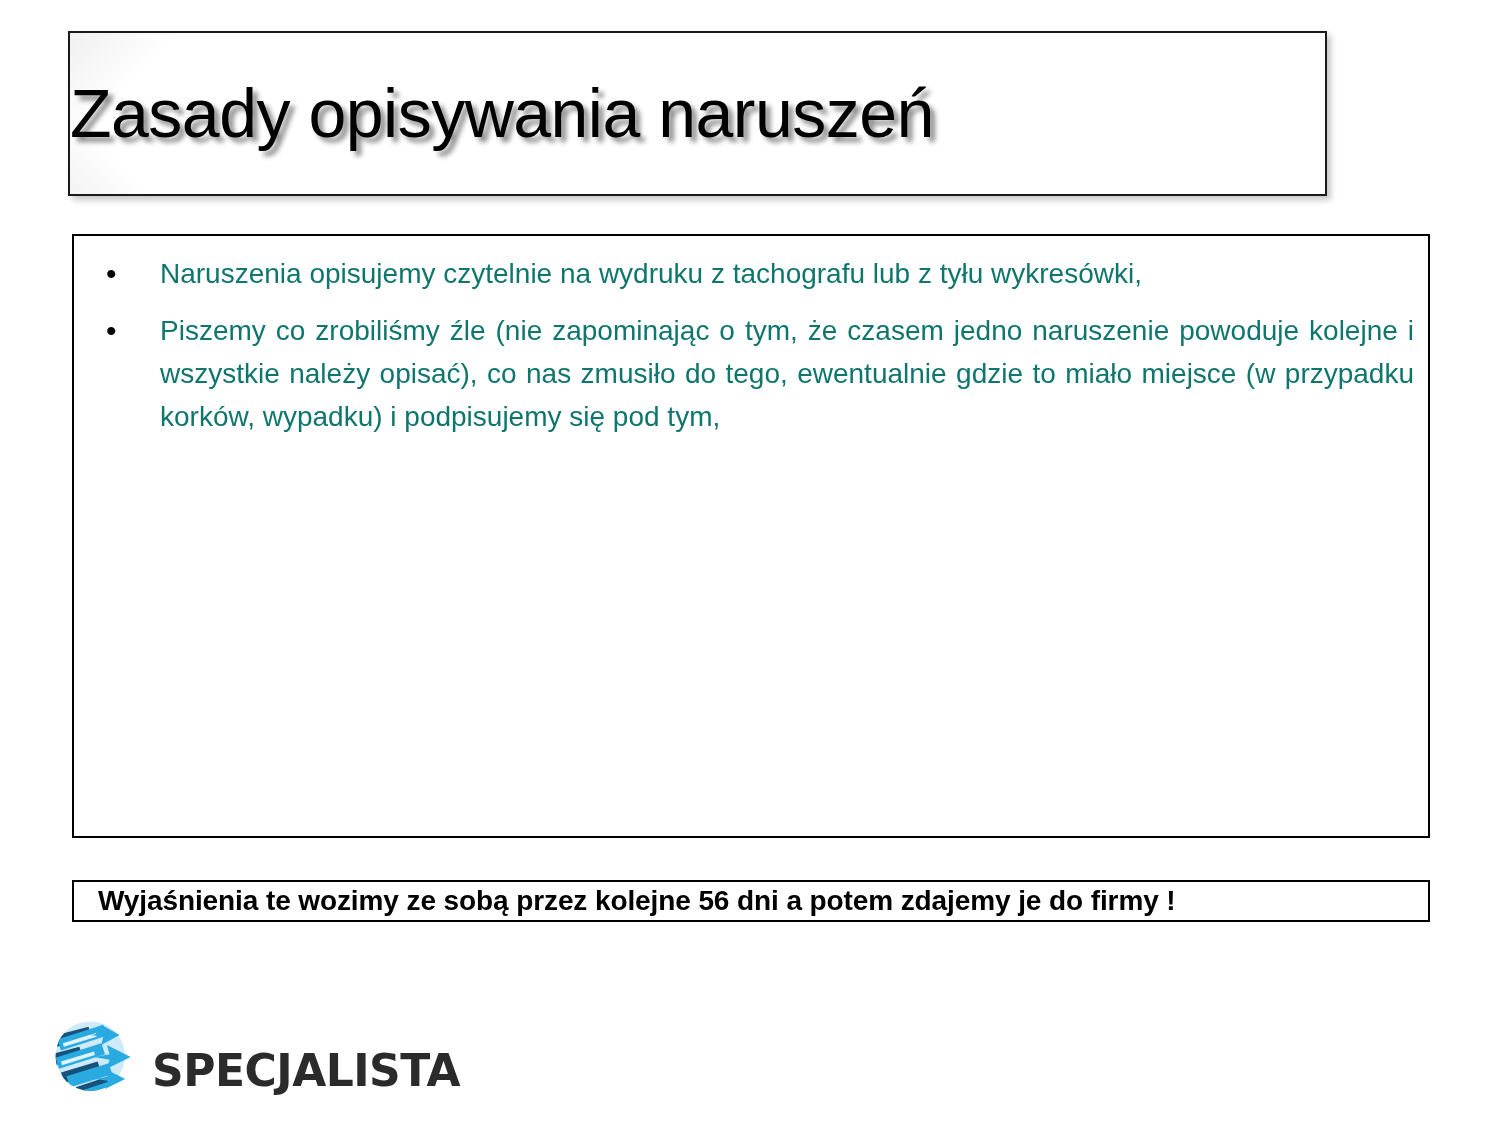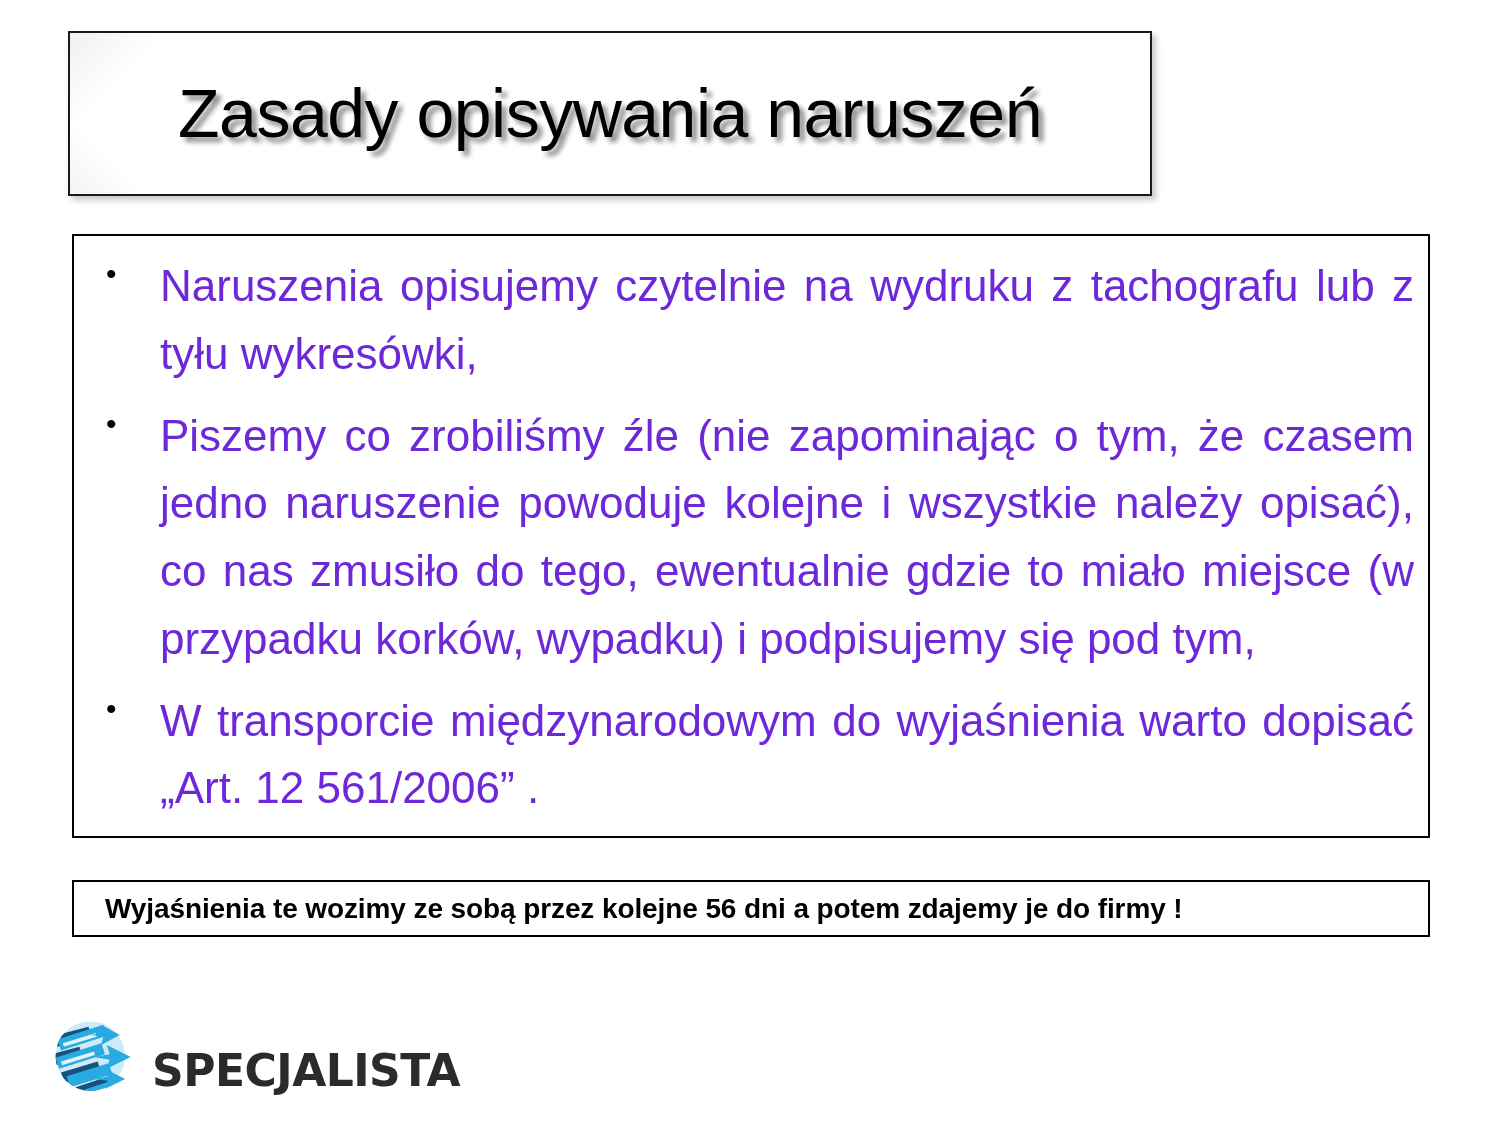--- a/index.html
+++ b/index.html
@@ -14,29 +14,29 @@
     overflow: hidden;
     font-family: "Liberation Sans", sans-serif;
     color: #000000;
   }
 
   
   #title-box {
     position: absolute;
     left: 68px;
     top: 31px;
-    width: 1084px;
+    width: 1259px;
     height: 165px;
     border: 2px solid #1a1a1a;
     background: #ffffff;
     box-shadow: 4px 4px 6px rgba(0,0,0,0.22);
     box-sizing: border-box;
     display: flex;
     align-items: center;
-    justify-content: center;
+    justify-content: flex-start;
   }
   #title-box::after {
     
     content: "";
     position: absolute;
     left: 0; top: 0; right: 0; bottom: 0;
     background: linear-gradient(135deg, rgba(235,235,235,0.75) 0%, rgba(255,255,255,0) 8%),
                 linear-gradient(45deg, rgba(235,235,235,0.6) 0%, rgba(255,255,255,0) 6%);
     pointer-events: none;
   }
@@ -66,25 +66,25 @@
   }
   ul.bullets {
     list-style: none;
     margin: 0;
     padding: 0;
   }
   ul.bullets > li {
     position: relative;
     padding-left: 72px;
     margin: 0 0 14px 0;
-    font-size: 44px;
+    font-size: 28px;
     line-height: 1.54;
     text-align: justify;
     text-justify: inter-word;
-    color: #6d28d9;
+    color: #0f766e;
   }
   ul.bullets > li:last-child {
     margin-bottom: 0;
   }
   ul.bullets > li::before {
     content: "\2022";
     position: absolute;
     left: 18px;
     top: -2px;
     font-size: 30px;
@@ -95,27 +95,27 @@
   ul.bullets > li > span.txt {
     display: block;
   }
 
   
   #footer-box {
     position: absolute;
     left: 72px;
     top: 880px;
     width: 1358px;
-    height: 57px;
+    height: 42px;
     border: 2px solid #000000;
     background: #ffffff;
     box-sizing: border-box;
     display: flex;
     align-items: center;
-    padding-left: 31px;
+    padding-left: 24px;
   }
   #footer-note {
     font-size: 28px;
     font-weight: bold;
     letter-spacing: -0.1px;
     color: #000000;
     white-space: nowrap;
   }
 
   
@@ -151,23 +151,20 @@
 </div>
 
 <div id="content-box">
   <ul class="bullets">
     <li>
       <span class="txt">Naruszenia opisujemy czytelnie na wydruku z tachografu lub z tyłu wykresówki,</span>
     </li>
     <li>
       <span class="txt">Piszemy co zrobiliśmy źle (nie zapominając o tym, że czasem jedno naruszenie powoduje kolejne i wszystkie należy opisać), co nas zmusiło do tego, ewentualnie gdzie to miało miejsce (w przypadku korków, wypadku) i podpisujemy się pod tym,</span>
     </li>
-    <li>
-      <span class="txt">W transporcie międzynarodowym do wyjaśnienia warto dopisać „Art. 12 561/2006” .</span>
-    </li>
   </ul>
 </div>
 
 <div id="footer-box">
   <div id="footer-note">Wyjaśnienia te wozimy ze sobą przez kolejne 56 dni a potem zdajemy je do firmy !</div>
 </div>
 
 <div id="logo">
   <svg id="logo-mark" viewBox="0 0 100 96" aria-hidden="true">
     <defs>

